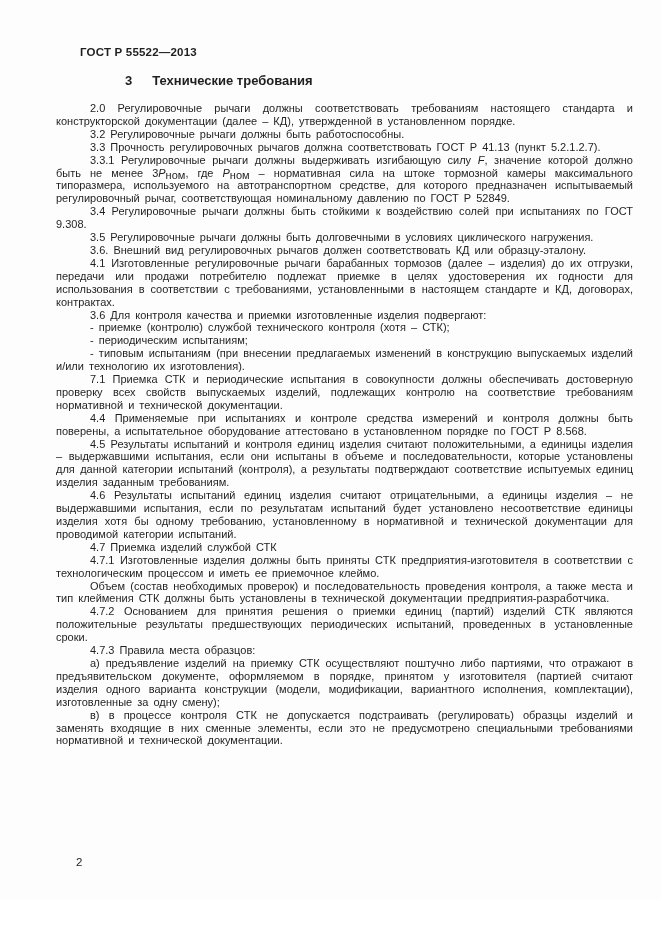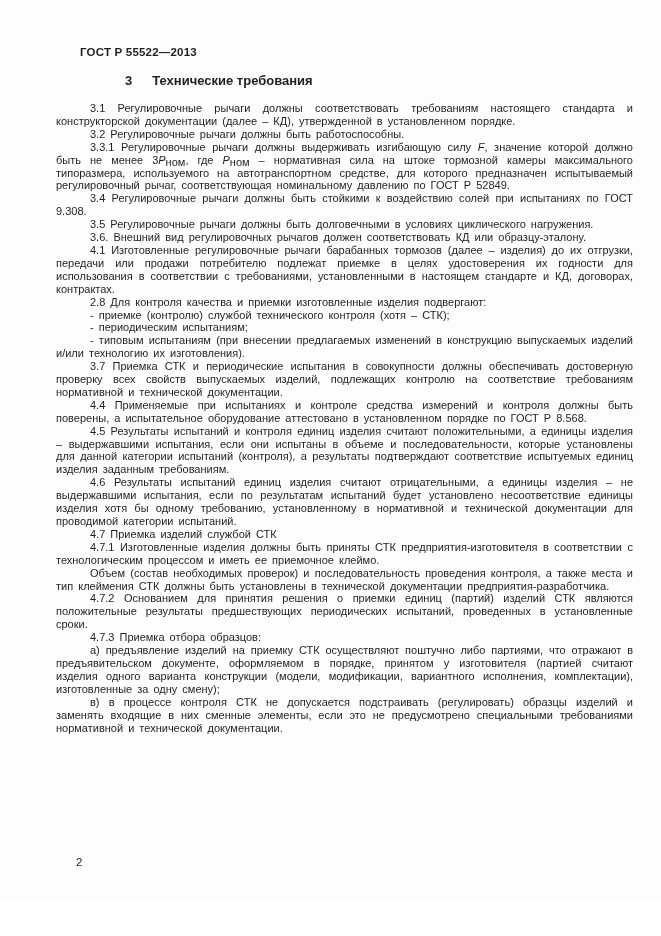--- a/index.html
+++ b/index.html
@@ -69,38 +69,39 @@
   }
 </style>
 </head>
 <body>
 
 <div class="page">
   <div class="doc-header">ГОСТ Р 55522—2013</div>
 
   <div class="doc-content">
       <div class="h1 spaced"><span class="h1-num">3</span><span>Технические требования</span></div>
-      <p class="para">3.1 Регулировочные рычаги должны соответствовать требованиям настоящего стандарта и конструкторской документации (далее – КД), утвержденной в установленном порядке.</p>
+      <p class="para">2.0 Регулировочные рычаги должны соответствовать требованиям настоящего стандарта и конструкторской документации (далее – КД), утвержденной в установленном порядке.</p>
       <p class="para">3.2 Регулировочные рычаги должны быть работоспособны.</p>
+      <p class="para">3.3 Прочность регулировочных  рычагов должна соответствовать ГОСТ Р 41.13 (пункт 5.2.1.2.7).</p>
       <p class="para">3.3.1 Регулировочные рычаги должны выдерживать изгибающую силу <i>F</i>, значение которой должно быть не менее  3<i>P</i><sub>ном</sub>, где <i>P</i><sub>ном</sub> – нормативная сила на штоке тормозной камеры максимального типоразмера, используемого на  автотранспортном средстве, для которого предназначен испытываемый регулировочный рычаг, соответствующая номинальному давлению по ГОСТ Р 52849.</p>
       <p class="para">3.4 Регулировочные рычаги должны быть стойкими к воздействию солей при испытаниях по ГОСТ 9.308.</p>
       <p class="para">3.5 Регулировочные рычаги должны быть долговечными в условиях циклического нагружения.</p>
       <p class="para">3.6. Внешний вид регулировочных рычагов должен соответствовать КД или образцу-эталону.</p>
       <p class="para">4.1 Изготовленные регулировочные рычаги барабанных тормозов (далее – изделия) до их отгрузки, передачи или продажи потребителю подлежат приемке в целях удостоверения их годности для использования в соответствии с требованиями, установленными в настоящем стандарте и КД, договорах, контрактах.</p>
-      <p class="para">2.8 Для контроля качества и приемки изготовленные изделия подвергают:</p>
+      <p class="para">3.6 Для контроля качества и приемки изготовленные изделия подвергают:</p>
       <p class="para">- приемке (контролю) службой технического контроля (хотя – СТК);</p>
       <p class="para">- периодическим испытаниям;</p>
       <p class="para">- типовым испытаниям (при внесении предлагаемых изменений в конструкцию выпускаемых изделий и/или технологию их изготовления).</p>
-      <p class="para">3.7 Приемка СТК и периодические испытания в совокупности должны обеспечивать достоверную проверку всех свойств выпускаемых изделий, подлежащих контролю на соответствие требованиям нормативной и технической документации.</p>
+      <p class="para">7.1 Приемка СТК и периодические испытания в совокупности должны обеспечивать достоверную проверку всех свойств выпускаемых изделий, подлежащих контролю на соответствие требованиям нормативной и технической документации.</p>
       <p class="para">4.4 Применяемые при испытаниях и контроле средства измерений и контроля должны быть поверены, а испытательное оборудование аттестовано в установленном порядке по ГОСТ Р 8.568.</p>
       <p class="para">4.5 Результаты испытаний и контроля единиц изделия считают положительными, а единицы изделия – выдержавшими испытания, если они испытаны в объеме и последовательности, которые установлены для данной категории испытаний (контроля), а результаты подтверждают соответствие испытуемых единиц изделия заданным требованиям.</p>
       <p class="para">4.6 Результаты испытаний единиц изделия считают отрицательными, а единицы изделия – не выдержавшими испытания, если по результатам испытаний будет установлено несоответствие единицы изделия хотя бы одному требованию, установленному в нормативной и технической документации для проводимой категории испытаний.</p>
       <p class="para">4.7 Приемка изделий службой СТК</p>
       <p class="para">4.7.1 Изготовленные изделия должны быть приняты СТК предприятия-изготовителя в соответствии с технологическим процессом и иметь ее приемочное клеймо.</p>
       <p class="para">Объем (состав необходимых проверок) и последовательность проведения контроля, а также места и тип клеймения СТК должны быть установлены в технической документации предприятия-разработчика.</p>
       <p class="para">4.7.2 Основанием для принятия решения о приемки единиц (партий) изделий СТК являются положительные результаты предшествующих периодических испытаний, проведенных в установленные сроки.</p>
-      <p class="para">4.7.3 Приемка отбора образцов:</p>
+      <p class="para">4.7.3 Правила места образцов:</p>
       <p class="para">а)  предъявление изделий на приемку СТК осуществляют поштучно либо партиями, что отражают в предъявительском документе, оформляемом в порядке, принятом у изготовителя (партией считают изделия одного варианта конструкции (модели, модификации, вариантного исполнения, комплектации), изготовленные за одну смену);</p>
       <p class="para">в) в процессе контроля СТК не допускается подстраивать (регулировать) образцы изделий и заменять входящие в них сменные элементы, если это не предусмотрено специальными требованиями нормативной и технической документации.</p>
     </div>
 
   <div class="page-number">2</div>
 </div>
 
 </body></html>

